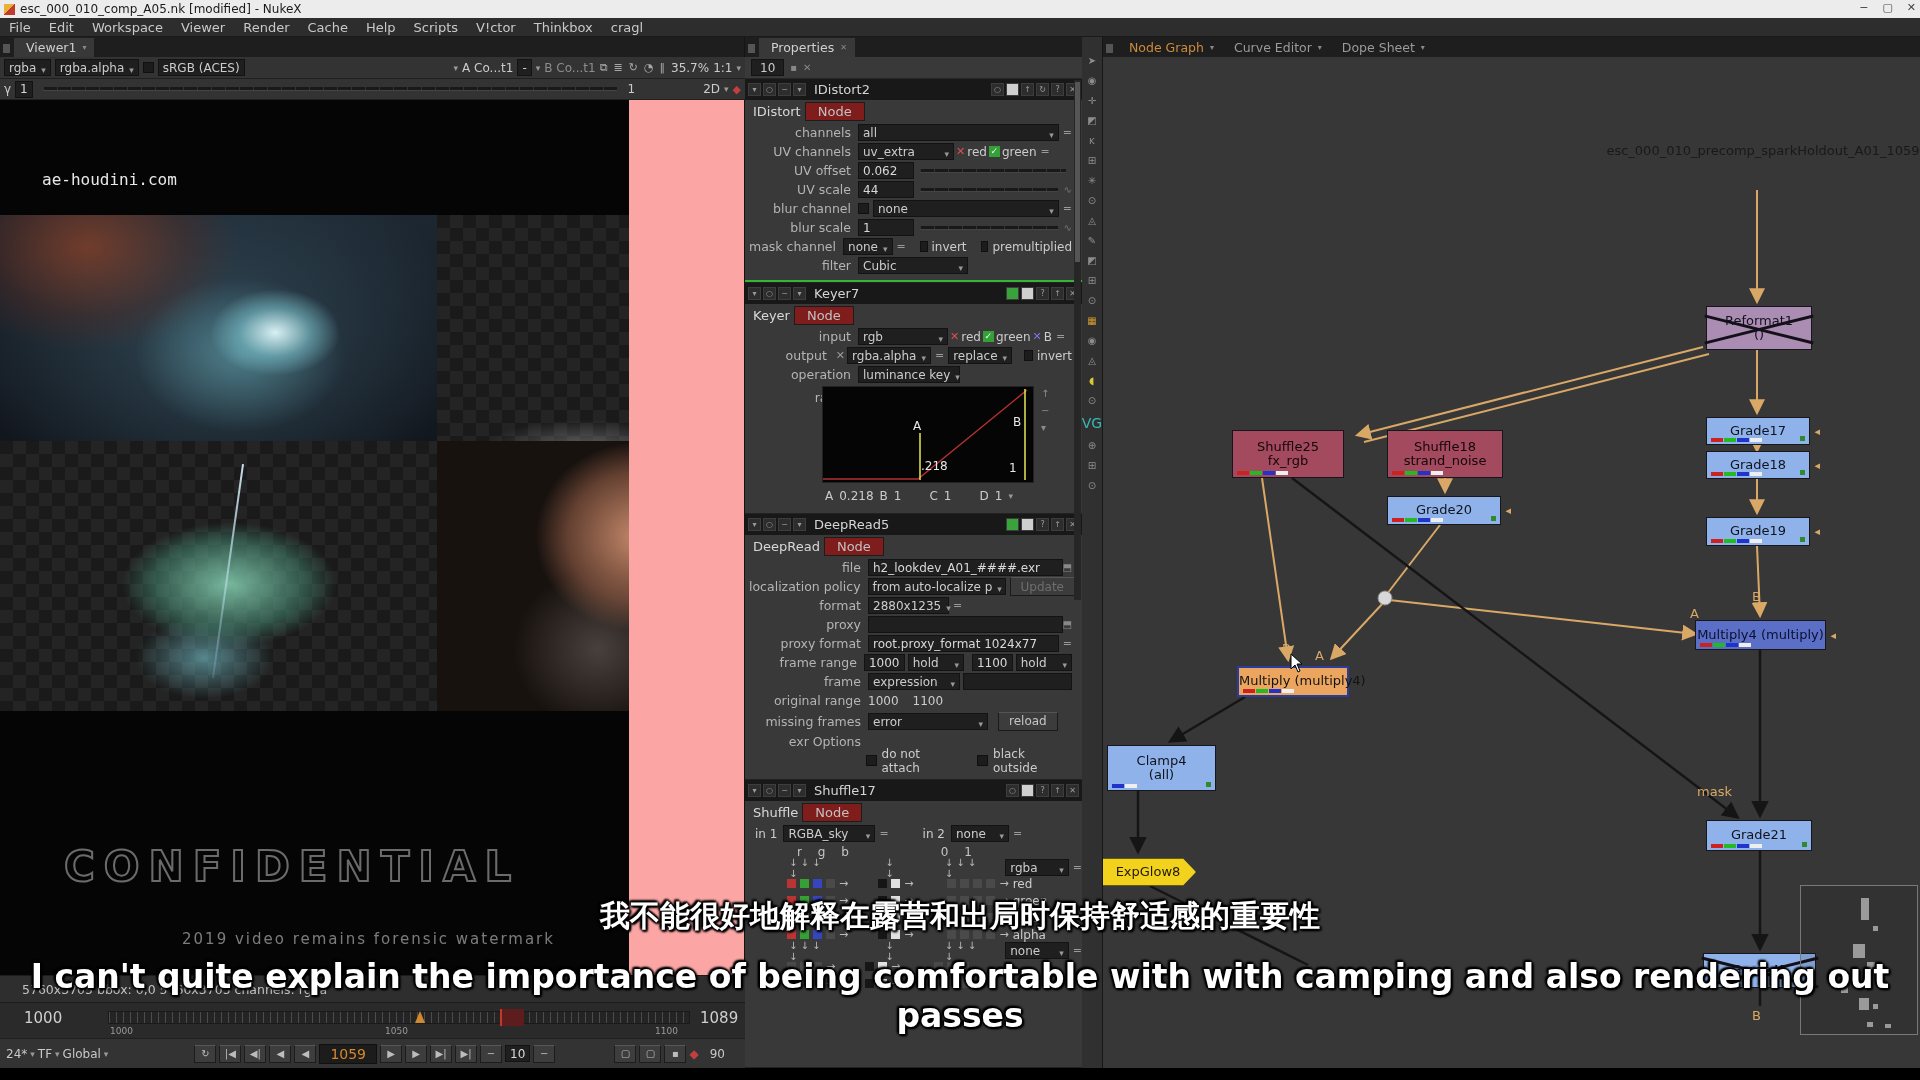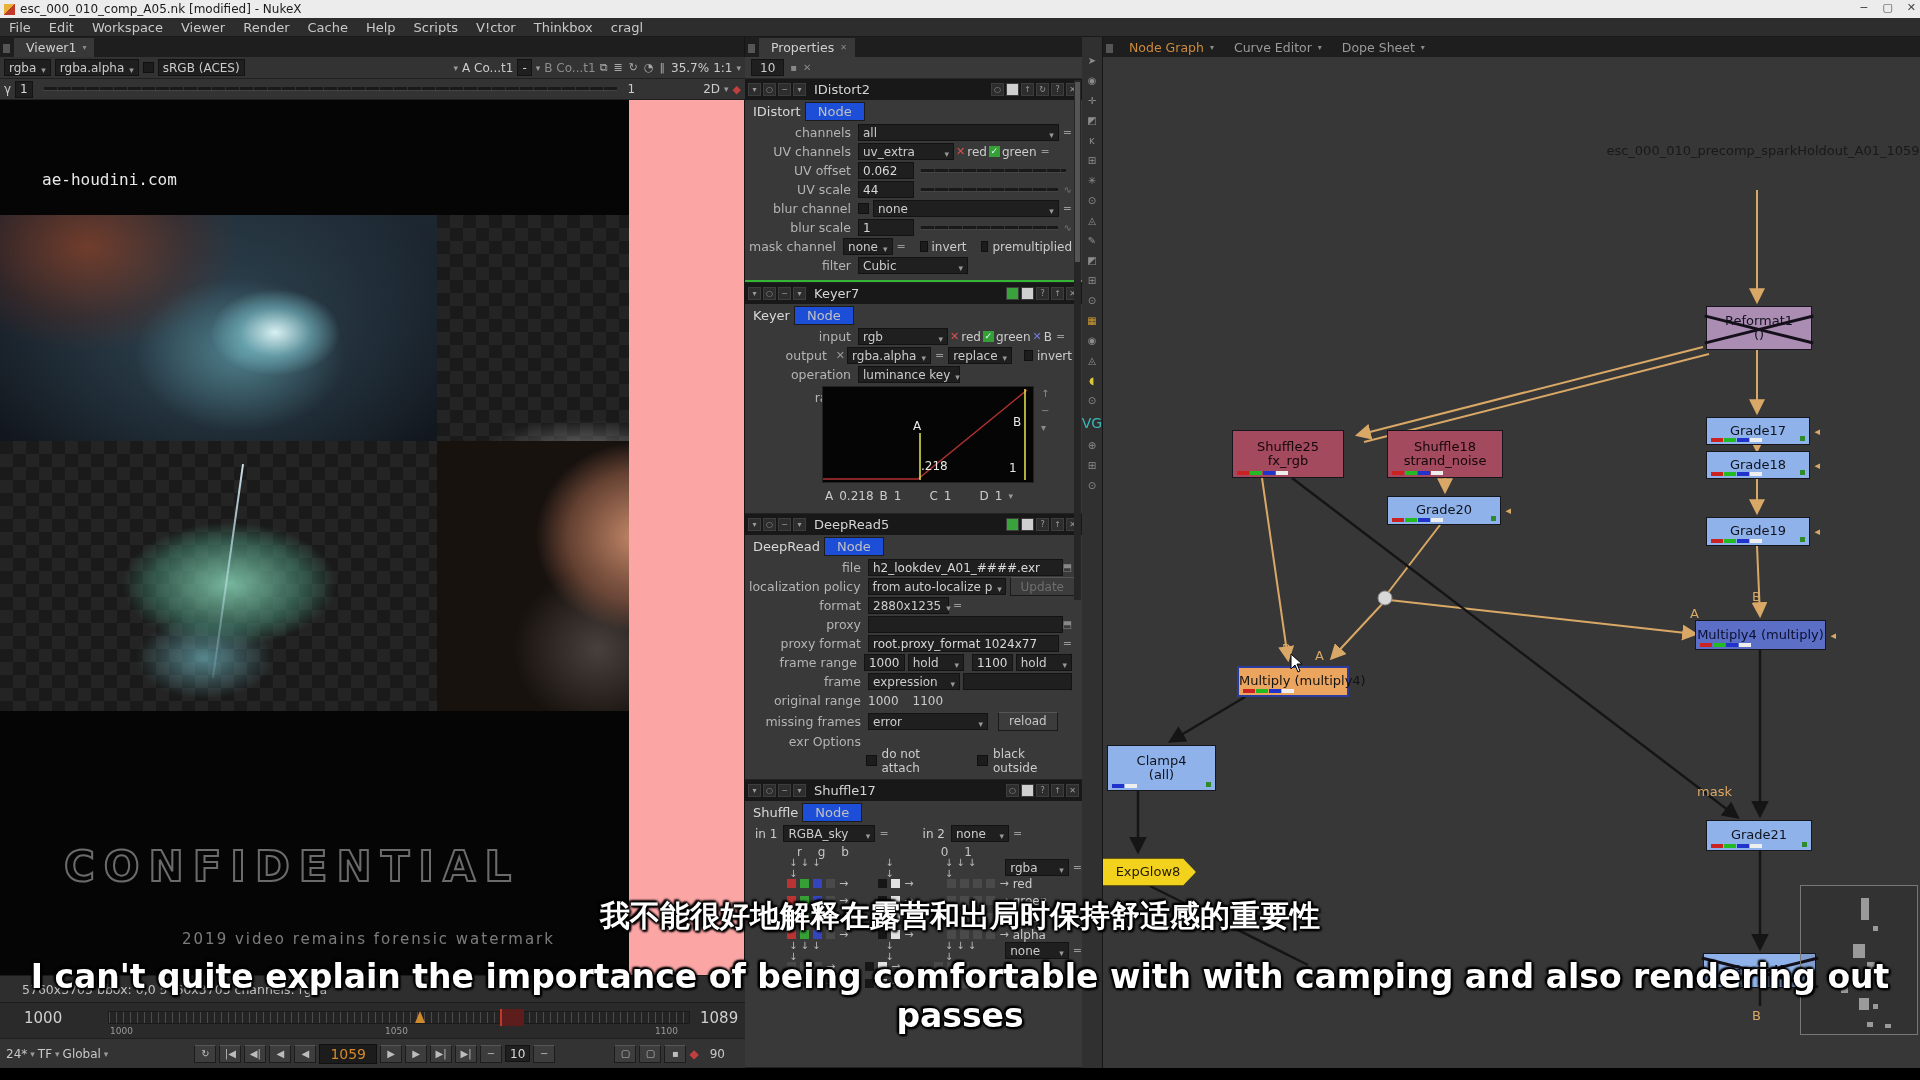--- a/index.html
+++ b/index.html
@@ -34,21 +34,21 @@
   .chip-x{font-weight:bold;font-size:11px;margin:0 2px}
   .grn-sq{width:11px;height:11px;background:#35a035;color:#dff;font-size:9px;line-height:11px;text-align:center;display:inline-block;margin:0 2px}
 
   .panel{position:absolute;left:745px;width:337px;background:#393939;border-bottom:1px solid #222}
   .phdr{height:21px;background:#181818;display:flex;align-items:center;gap:2px;padding:0 3px}
   .phdr .t{color:#d5d5d5;font-size:13px;margin-left:6px;flex:1}
   .hbtn{width:13px;height:13px;background:#2d2d2d;border:1px solid #3d3d3d;color:#9a9a9a;font-size:8px;line-height:11px;text-align:center}
   .hbtn.g{background:#3aa23a}
   .hbtn.w{background:#cfcfcf}
   .ptabs{height:23px;display:flex;align-items:center;gap:4px;padding-left:8px;font-size:13px;color:#d8d8d8}
-  .ptabs .t2{background:#1d4ed8;border:1px solid #1c1c1c;padding:1px 12px;color:#c0c0c0}
+  .ptabs .t2{background:#7f1d1d;border:1px solid #1c1c1c;padding:1px 12px;color:#c0c0c0}
 
   
   #viewer{left:0;top:37px;width:745px;height:1031px;background:#fca5a5;border-right:1px solid #141414}
   .vtool{display:flex;align-items:center;gap:4px;background:#333;border-bottom:1px solid #202020;padding:0 4px;font-size:12px;color:#ccc}
   #vtool1{position:absolute;left:0;top:20px;width:745px;height:22px}
   #vtool2{position:absolute;left:0;top:42px;width:745px;height:21px}
   .vicons{color:#a8a8a8;font-size:11px;letter-spacing:2px}
   #vcanvas{position:absolute;left:0;top:63px;width:629px;height:912px;background:#050505;overflow:hidden}
   .checker{background-image:conic-gradient(#242424 25%,#1a1a1a 0 50%,#242424 0 75%,#1a1a1a 0);background-size:26px 26px}
   #q-tl{left:0;top:115px;width:437px;height:226px;background:

